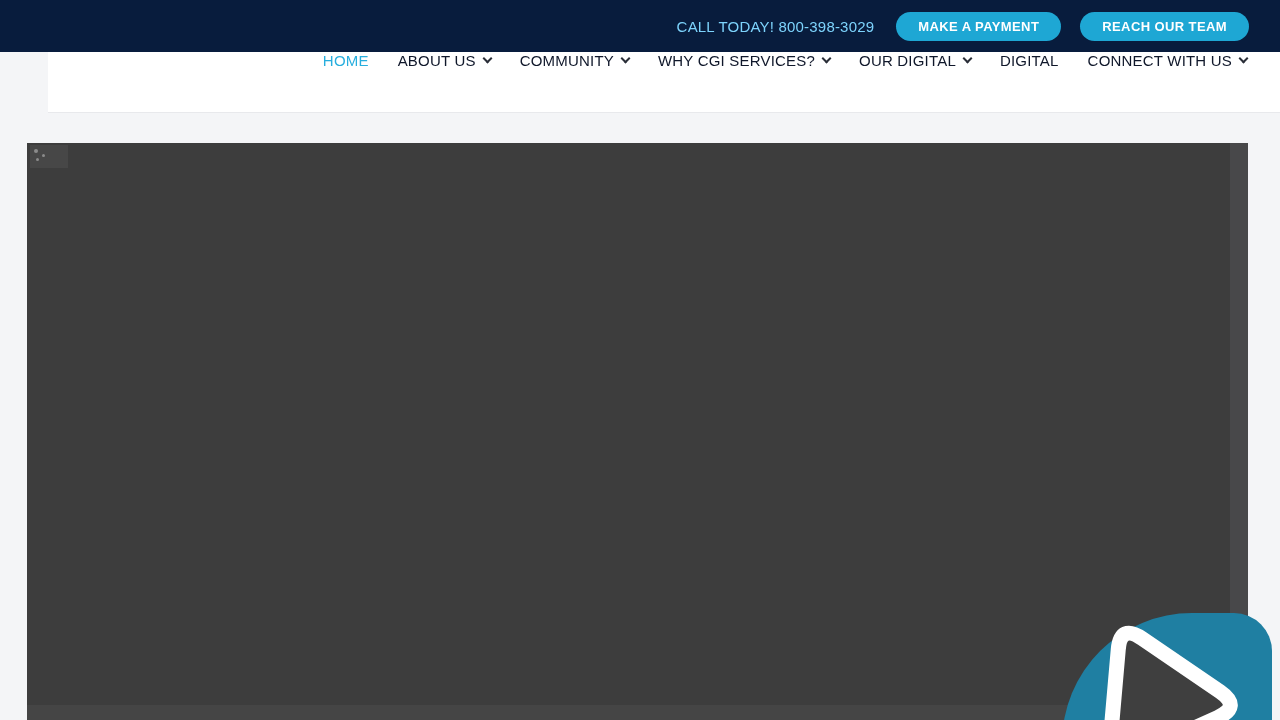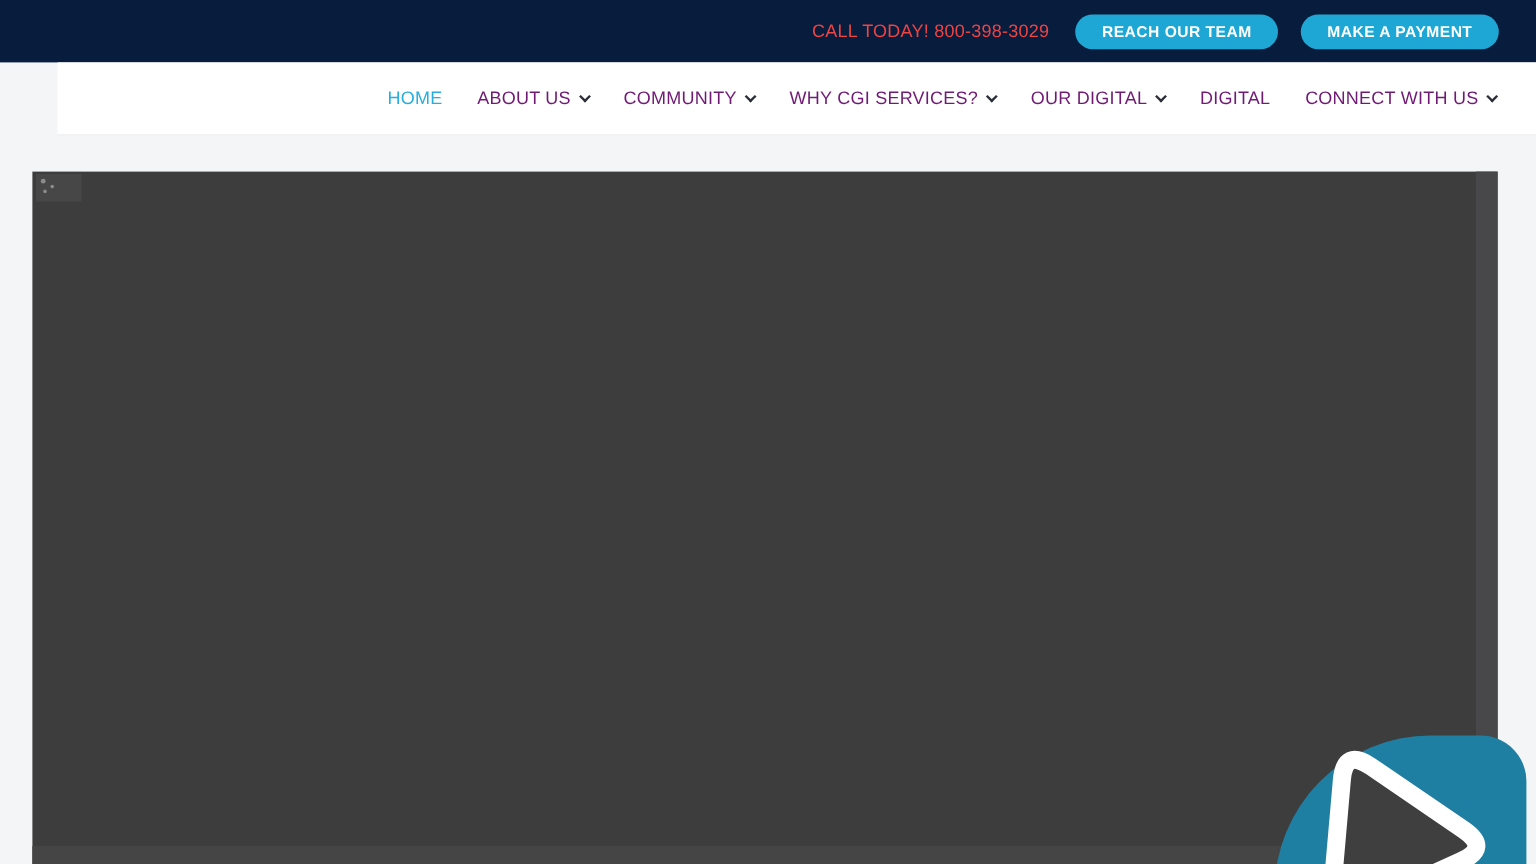--- a/index.html
+++ b/index.html
@@ -5,38 +5,38 @@
   * { margin:0; padding:0; box-sizing:border-box; }
   html,body { width:1280px; height:720px; overflow:hidden; font-family:"Liberation Sans", sans-serif; }
   body { background:#f4f5f7; }
 
   
   .topbar {
     height:52px; background:#081c3d;
     display:flex; align-items:center; justify-content:flex-end;
     padding-right:31px; gap:19px;
   }
-  .phone { color:#ef4444; font-size:15px; letter-spacing:.2px; margin-right:3px; }
+  .phone { color:#7dd3fc; font-size:15px; letter-spacing:.2px; margin-right:3px; }
   .pill {
     background:#1ea7d4; color:#ffffff; border:none; cursor:pointer;
     font-family:"Liberation Sans", sans-serif;
     font-weight:bold; font-size:13px; letter-spacing:.4px;
     border-radius:15px; height:29px; padding:0 22px;
     display:flex; align-items:center;
   }
 
   
   .nav {
     height:61px; background:#ffffff; border-bottom:1px solid #e8e9ec;
-    display:flex; align-items:center; justify-content:flex-end;
+    display:flex; align-items:flex-start; justify-content:flex-end;
     padding-right:33px; gap:29px;margin-left:48px;
   }
   .nav-item {
     display:flex; align-items:center; gap:8px; cursor:pointer;
-    font-size:15px; color:#701a75; letter-spacing:.2px; text-decoration:none;
+    font-size:15px; color:#0f172a; letter-spacing:.2px; text-decoration:none;
     font-weight:500;
   }
   .nav-item.active { color:#27aede; }
   .chev {
     width:7px; height:7px; margin-top:-4px;
     border-right:2px solid #2a2e38; border-bottom:2px solid #2a2e38;
     transform:rotate(45deg);
   }
 
   
@@ -67,22 +67,22 @@
     position:absolute; left:1062px; top:500px; width:210px; height:208px;
     background:#1f7fa2; border-radius:130px 38px 30px 10px; cursor:pointer;
   }
   .badge svg { position:absolute; left:30px; top:0; }
 </style>
 </head>
 <body>
 
 <header class="topbar">
   <span class="phone">CALL TODAY! 800-398-3029</span>
+  <button class="pill">MAKE A PAYMENT</button>
   <button class="pill">REACH OUR TEAM</button>
-  <button class="pill">MAKE A PAYMENT</button>
 </header>
 
 <nav class="nav">
   <a class="nav-item active">
     <span>HOME</span>
   </a>
   <a class="nav-item">
     <span>ABOUT US</span>
     <span class="chev"></span>
   </a>

